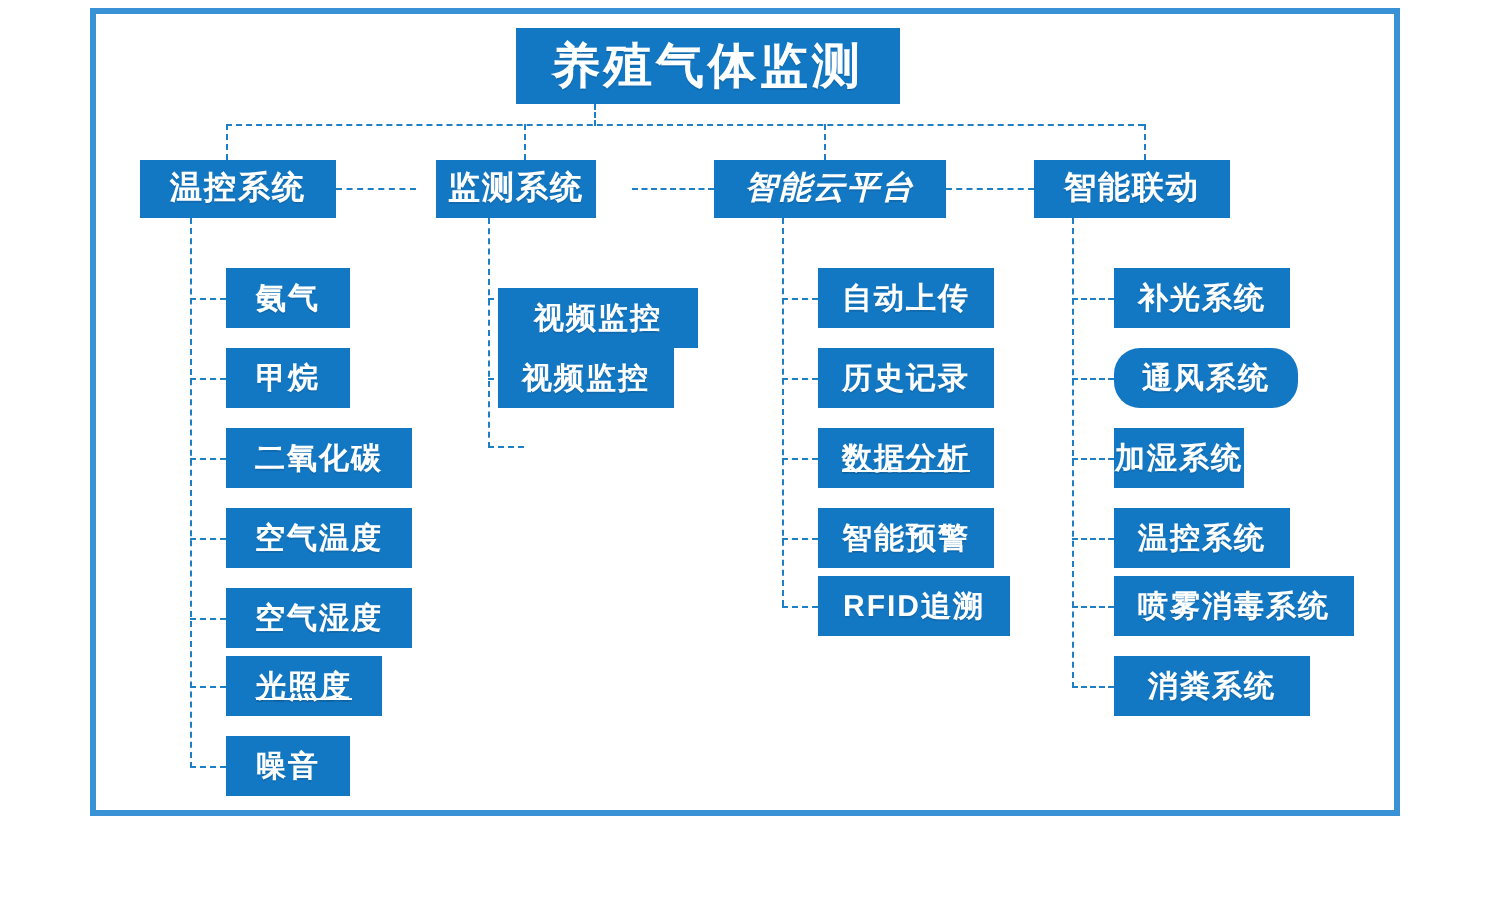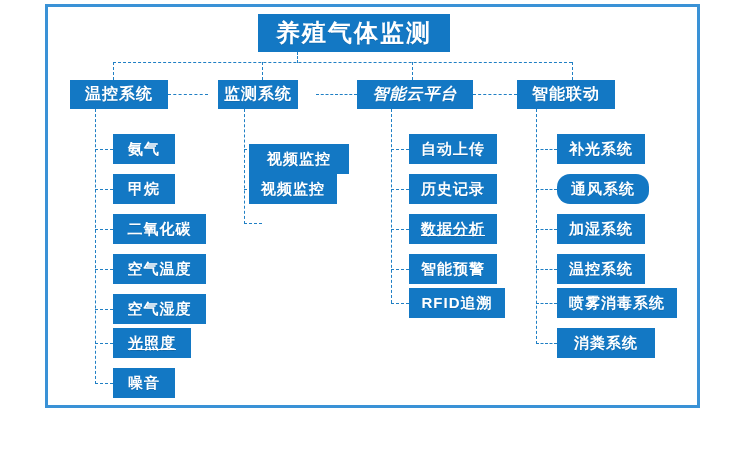--- a/index.html
+++ b/index.html
@@ -136,18 +136,18 @@
 
   <div class="dash-h" style="left:536px;top:149px;width:21px;"></div>
   <div class="dash-h" style="left:536px;top:189px;width:21px;"></div>
   <div class="dash-h" style="left:536px;top:229px;width:21px;"></div>
   <div class="dash-h" style="left:536px;top:269px;width:21px;"></div>
   <div class="dash-h" style="left:536px;top:303px;width:21px;"></div>
   <div class="dash-h" style="left:536px;top:343px;width:21px;"></div>
 
   <div class="node leaf-node" style="left:557px;top:134px;width:88px;">补光系统</div>
   <div class="node leaf-node" style="left:557px;top:174px;width:92px;border-radius:13px;">通风系统</div>
-  <div class="node leaf-node" style="left:557px;top:214px;width:88px;">加湿系统</div>
+  <div class="node leaf-node" style="left:557px;top:214px;width:65px;">加湿系统</div>
   <div class="node leaf-node" style="left:557px;top:254px;width:88px;">温控系统</div>
   <div class="node leaf-node" style="left:557px;top:328px;width:98px;">消粪系统</div>
   <div class="node leaf-node" style="left:557px;top:288px;width:120px;">喷雾消毒系统</div>
 
 </div>
 
 </body></html>

